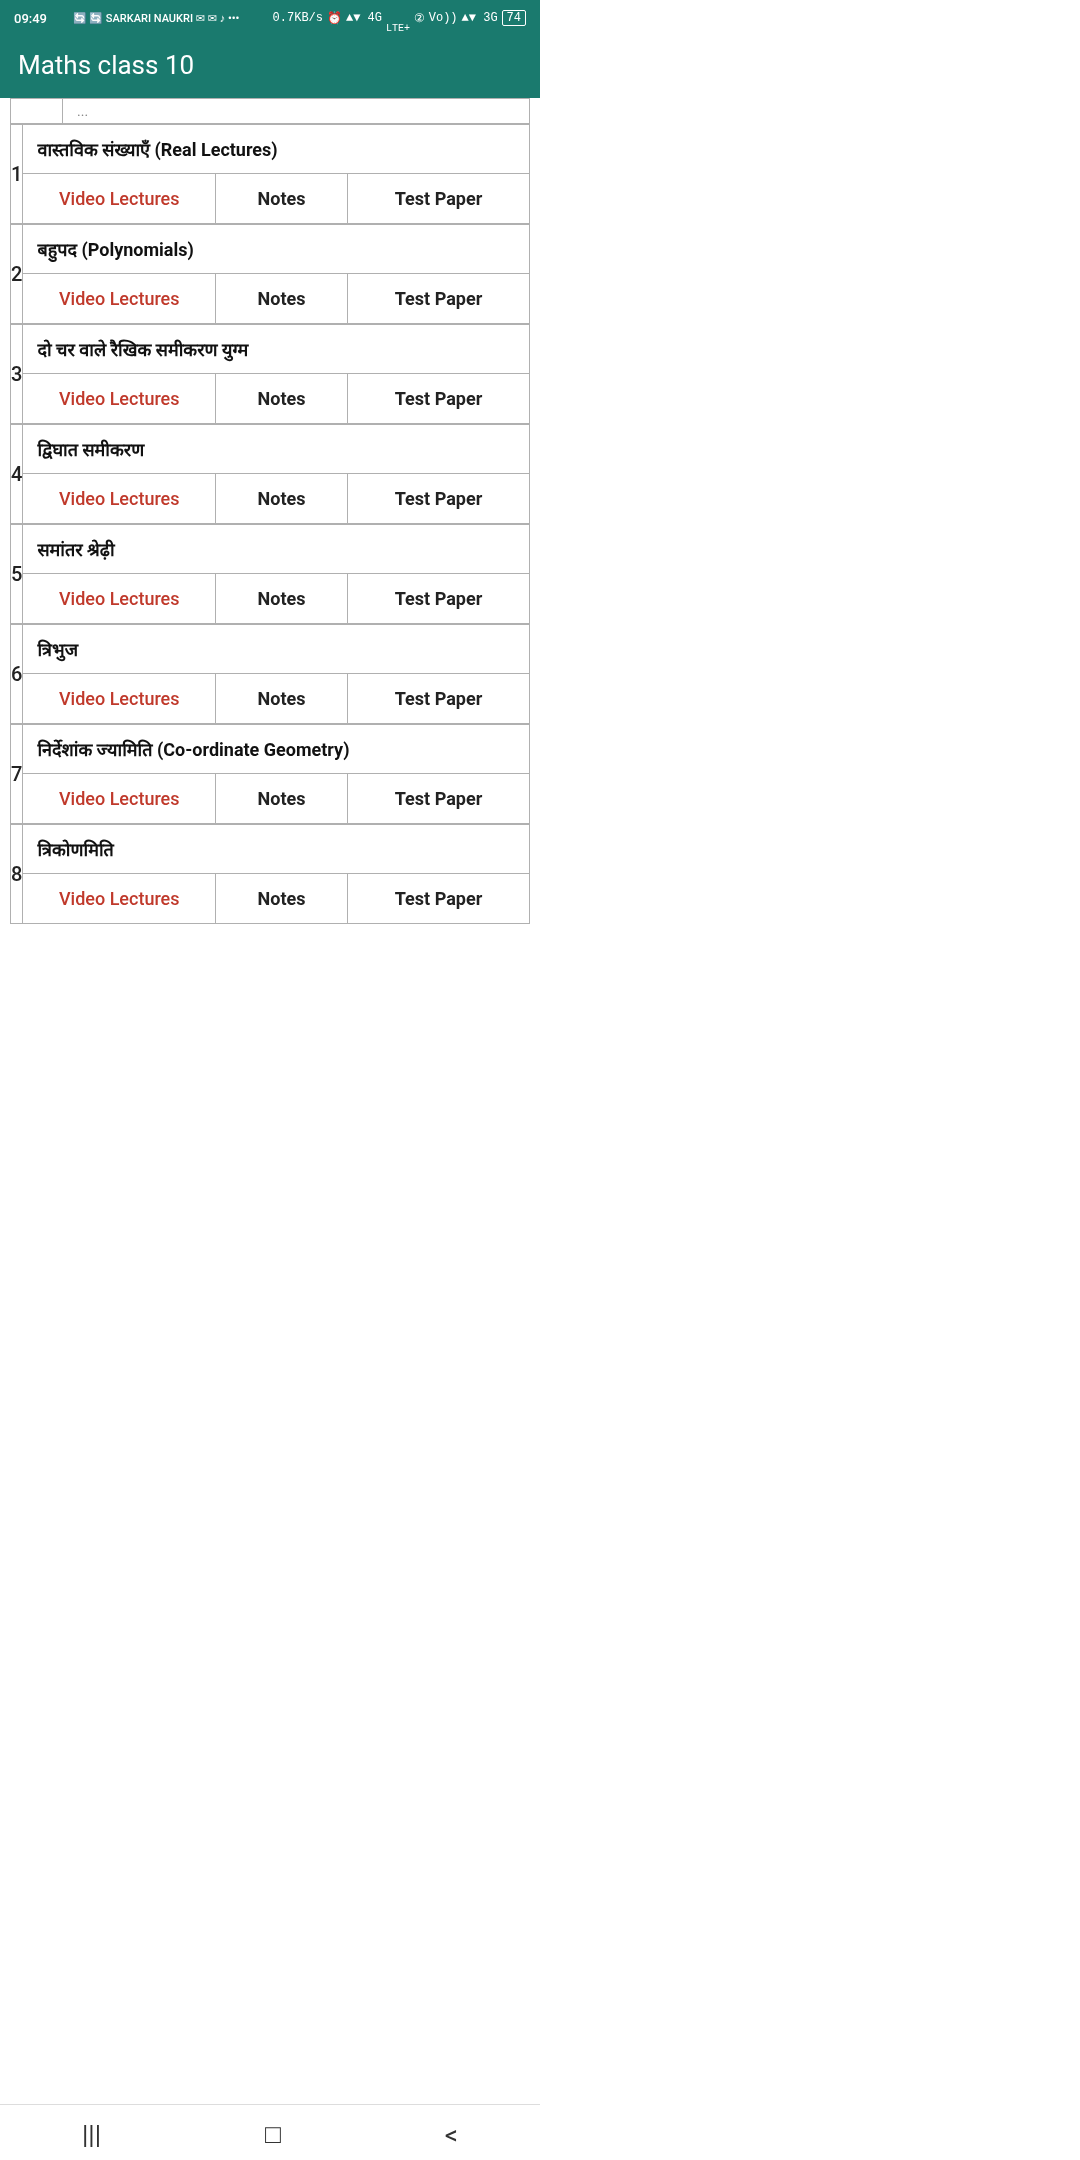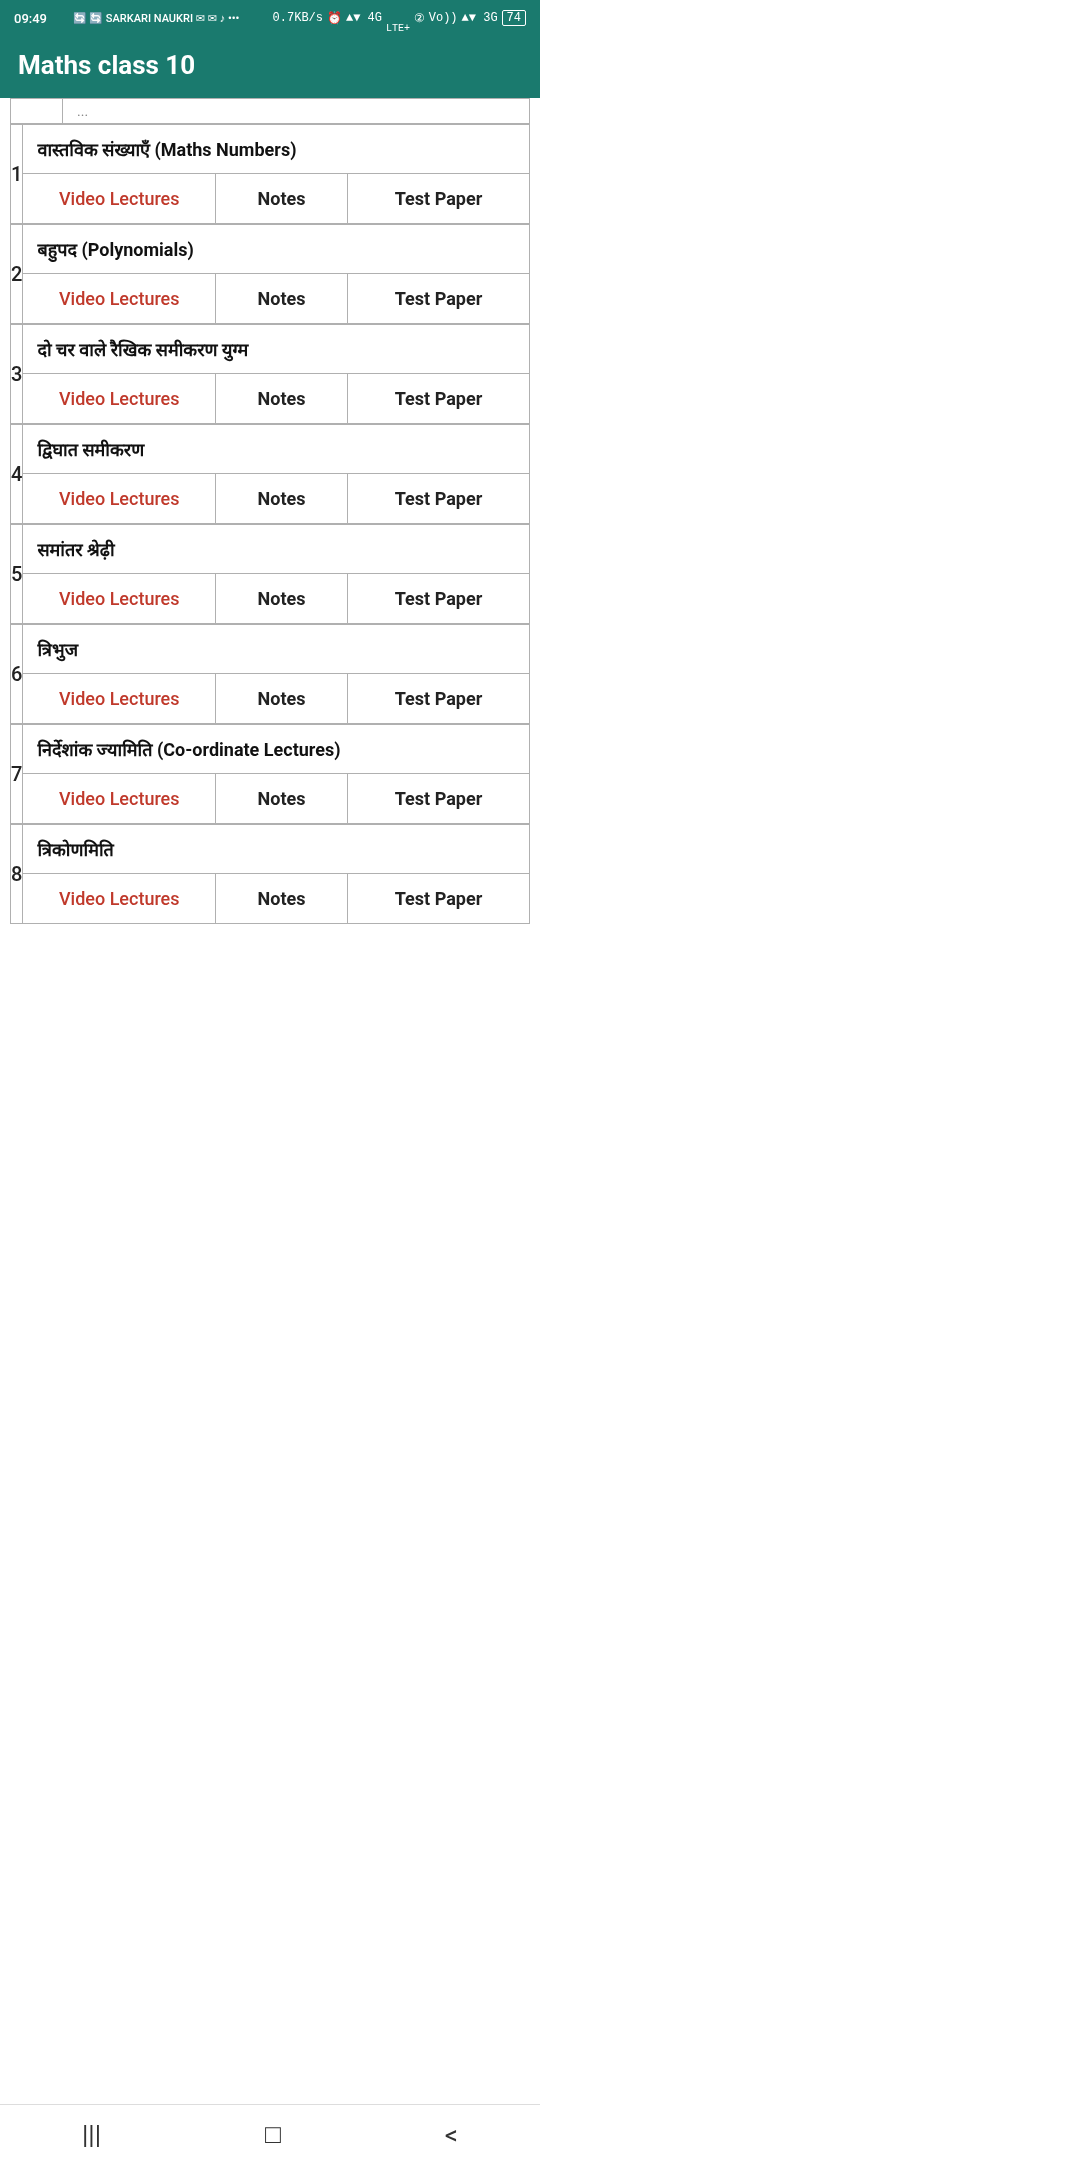--- a/index.html
+++ b/index.html
@@ -28,21 +28,21 @@
     .status-bar-right { display: flex; align-items: center; gap: 4px; font-size: 12px; font-family: Liberation Mono, monospace; }
 
     
     .app-bar {
       background: #1a7a6e;
       color: #fff;
       padding: 14px 18px 18px 18px;
     }
     .app-bar-title {
       font-size: 26px;
-      font-weight: bold;
+      font-weight: normal;
       color: #fff;
     }
 
     .table-outer {
       padding: 0 10px;
       margin-top: 4px;
     }
 
     table {
       width: 100%;
@@ -139,21 +139,21 @@
 
   </tbody>
     </table>
 </div>
 
 <div class="table-outer" id="chapters-container" style="margin-top:0; padding-top:0;">
     <table style="margin-bottom: 0px; border-top: 1px solid rgb(176, 176, 176);">
     <tbody>
         <tr>
       <td class="row-num-cell" rowspan="2" style="font-size:20px; font-weight:500; vertical-align:middle; text-align:center; width:52px; border:1px solid #b0b0b0; padding:10px 0;">1</td>
-      <td colspan="3" class="chapter-title-cell">वास्तविक संख्याएँ (Maths Numbers)</td>
+      <td colspan="3" class="chapter-title-cell">वास्तविक संख्याएँ (Real Lectures)</td>
     </tr>
     <tr class="action-row">
       <td style="width:38%; color:#c0392b; font-weight:500; font-size:18px; padding:14px 0; text-align:center; border:1px solid #b0b0b0;">Video Lectures</td>
       <td style="width:26%; color:#222; font-size:18px; padding:14px 0; text-align:center; border:1px solid #b0b0b0;">Notes</td>
       <td style="width:36%; color:#222; font-size:18px; padding:14px 0; text-align:center; border:1px solid #b0b0b0;">Test Paper</td>
     </tr>
   </tbody>
     </table>
     <table style="margin-bottom: 0px; border-top: none;">
     <tbody>
@@ -217,21 +217,21 @@
       <td style="width:38%; color:#c0392b; font-weight:500; font-size:18px; padding:14px 0; text-align:center; border:1px solid #b0b0b0;">Video Lectures</td>
       <td style="width:26%; color:#222; font-size:18px; padding:14px 0; text-align:center; border:1px solid #b0b0b0;">Notes</td>
       <td style="width:36%; color:#222; font-size:18px; padding:14px 0; text-align:center; border:1px solid #b0b0b0;">Test Paper</td>
     </tr>
   </tbody>
     </table>
     <table style="margin-bottom: 0px; border-top: none;">
     <tbody>
         <tr>
       <td class="row-num-cell" rowspan="2" style="font-size:20px; font-weight:500; vertical-align:middle; text-align:center; width:52px; border:1px solid #b0b0b0; padding:10px 0;">7</td>
-      <td colspan="3" class="chapter-title-cell">निर्देशांक ज्यामिति (Co-ordinate Lectures)</td>
+      <td colspan="3" class="chapter-title-cell">निर्देशांक ज्यामिति (Co-ordinate Geometry)</td>
     </tr>
     <tr class="action-row">
       <td style="width:38%; color:#c0392b; font-weight:500; font-size:18px; padding:14px 0; text-align:center; border:1px solid #b0b0b0;">Video Lectures</td>
       <td style="width:26%; color:#222; font-size:18px; padding:14px 0; text-align:center; border:1px solid #b0b0b0;">Notes</td>
       <td style="width:36%; color:#222; font-size:18px; padding:14px 0; text-align:center; border:1px solid #b0b0b0;">Test Paper</td>
     </tr>
   </tbody>
     </table>
     <table style="margin-bottom: 0px; border-top: none;">
     <tbody>

